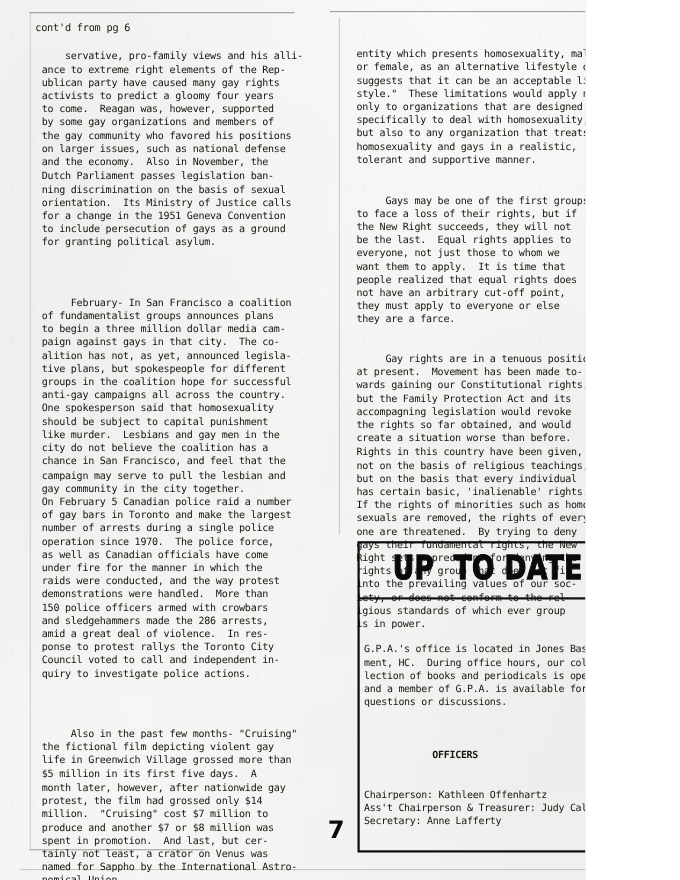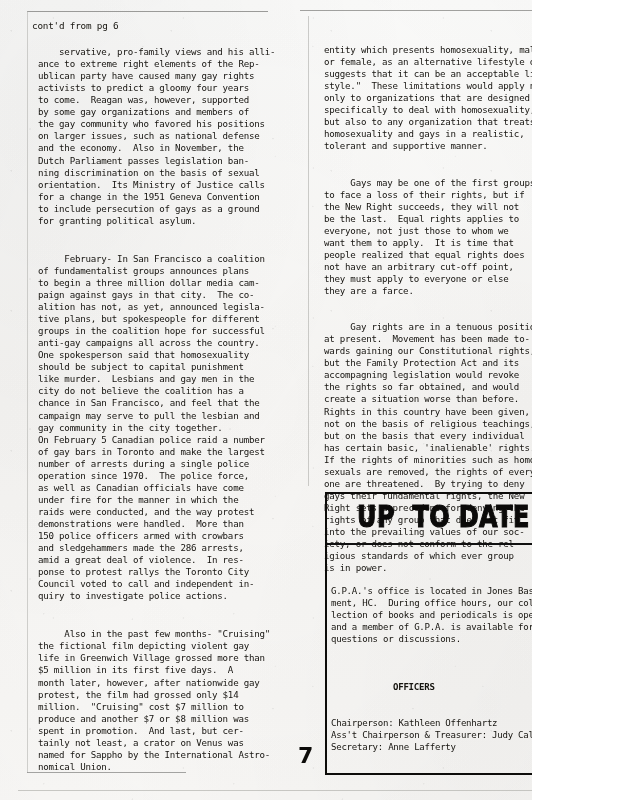--- a/index.html
+++ b/index.html
@@ -95,21 +95,21 @@
     font-size: 9.15px;
     line-height: 12.05px;
     letter-spacing: -0.22px;
     white-space: pre;
     color: #15130f;
   }
   .col-left  { left: 38px;  top: 22px; }
   .col-right { left: 324px; top: 20px; }
 
   .col p { margin: 0; }
-  .col p.gap { margin-top: 2px; }
+  .col p.gap { margin-top: 19px; }
 
   .kicker {
     position: absolute;
     left: 32px; top: 20px;
     font-size: 9.3px;
     line-height: 12px;
     letter-spacing: -0.2px;
     white-space: pre;
     color: #17150f;
   }

